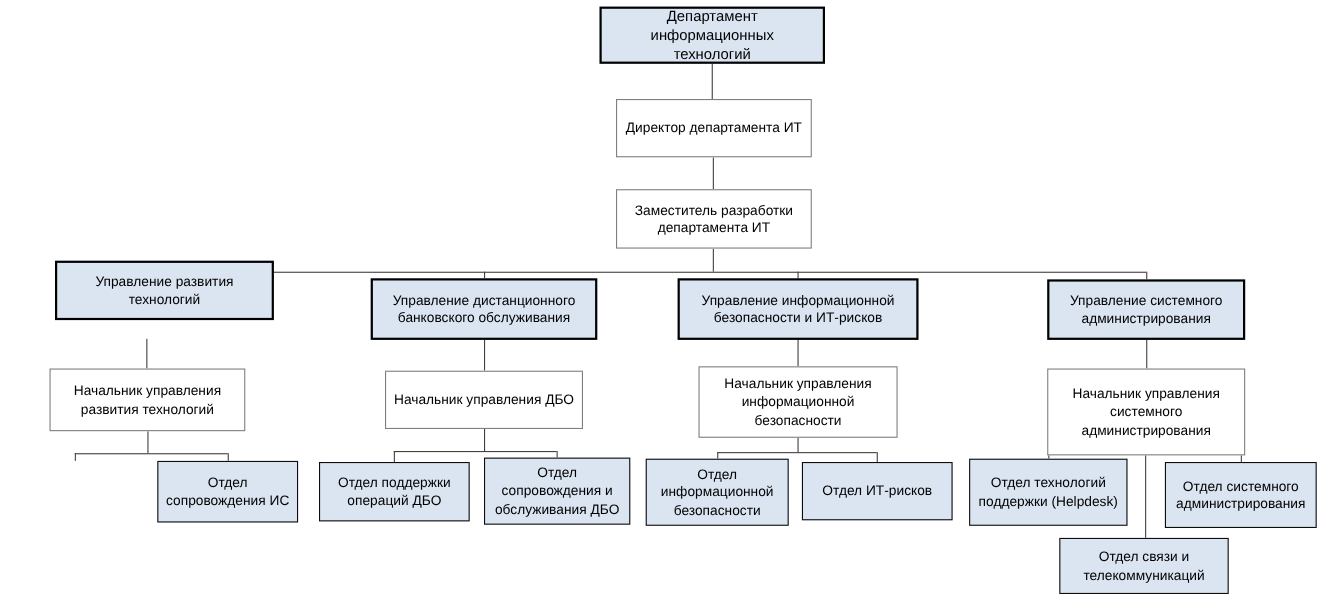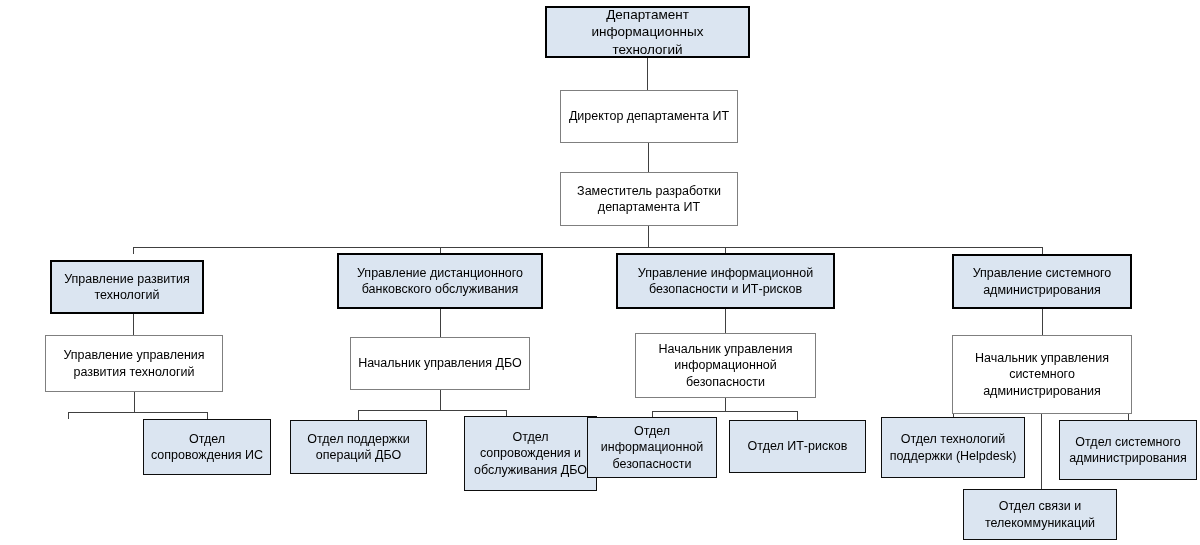--- a/index.html
+++ b/index.html
@@ -84,40 +84,40 @@
   </div>
 
   <div class="node n-plain" style="left:560px;top:90px;width:178px;height:53px">
     <span>Директор департамента ИТ</span>
   </div>
 
   <div class="node n-plain" style="left:560px;top:172px;width:178px;height:54px">
     <span>Заместитель разработки департамента ИТ</span>
   </div>
 
-  <div class="node n-strong" style="left:50px;top:260px;width:154px;height:54px">
+  <div class="node n-strong" style="left:50px;top:237px;width:199px;height:54px">
     <span>Управление развития технологий</span>
   </div>
   <div class="node n-plain" style="left:45px;top:335px;width:178px;height:57px">
-    <span>Управление управления развития технологий</span>
+    <span>Начальник управления развития технологий</span>
   </div>
   <div class="node n-leaf" style="left:143px;top:419px;width:128px;height:56px">
     <span>Отдел сопровождения ИС</span>
   </div>
 
   <div class="node n-strong" style="left:337px;top:253px;width:206px;height:56px">
     <span>Управление дистанционного банковского обслуживания</span>
   </div>
   <div class="node n-plain" style="left:350px;top:337px;width:180px;height:53px">
     <span>Начальник управления ДБО</span>
   </div>
   <div class="node n-leaf" style="left:290px;top:420px;width:137px;height:54px">
     <span>Отдел поддержки операций ДБО</span>
   </div>
-  <div class="node n-leaf" style="left:464px;top:416px;width:133px;height:75px">
+  <div class="node n-leaf" style="left:440px;top:416px;width:133px;height:61px">
     <span>Отдел сопровождения и обслуживания ДБО</span>
   </div>
 
   <div class="node n-strong" style="left:616px;top:253px;width:219px;height:56px">
     <span>Управление информационной безопасности и ИТ-рисков</span>
   </div>
   <div class="node n-plain" style="left:635px;top:333px;width:181px;height:65px">
     <span>Начальник управления информационной безопасности</span>
   </div>
   <div class="node n-leaf" style="left:587px;top:417px;width:130px;height:61px">

